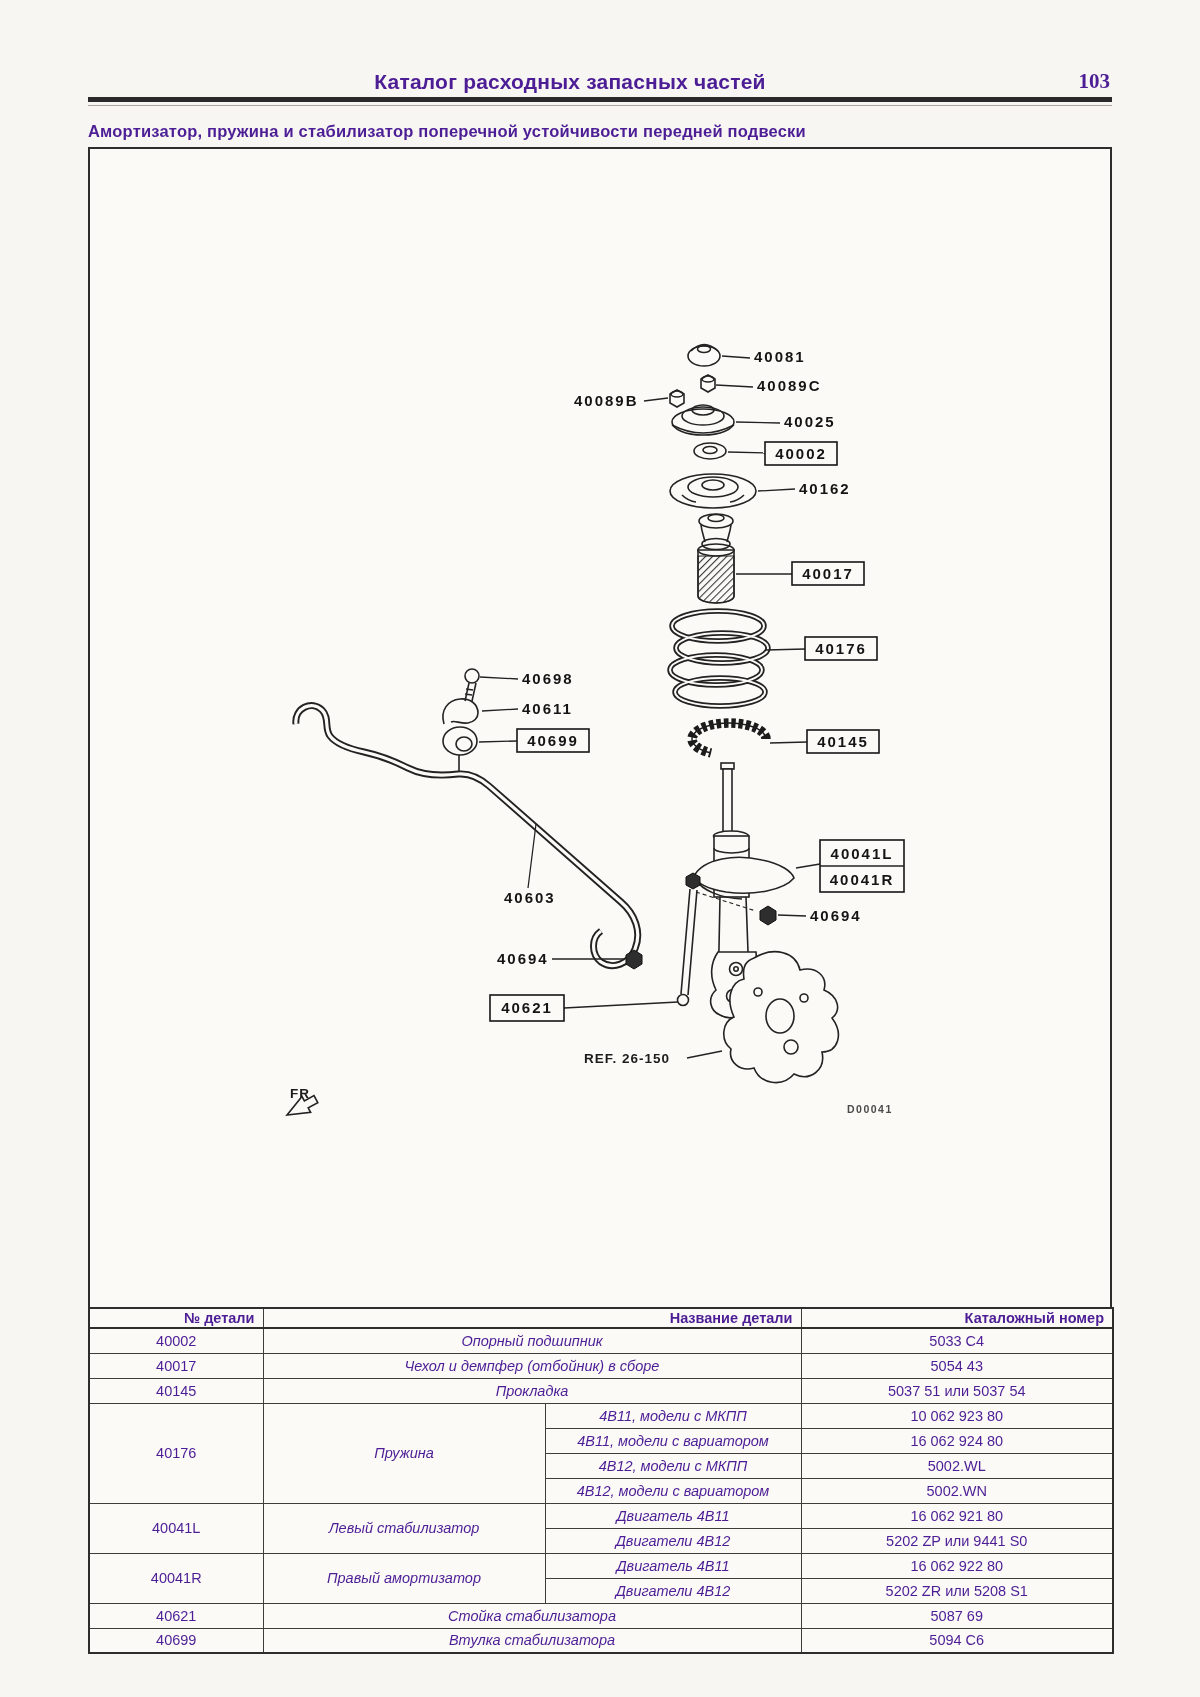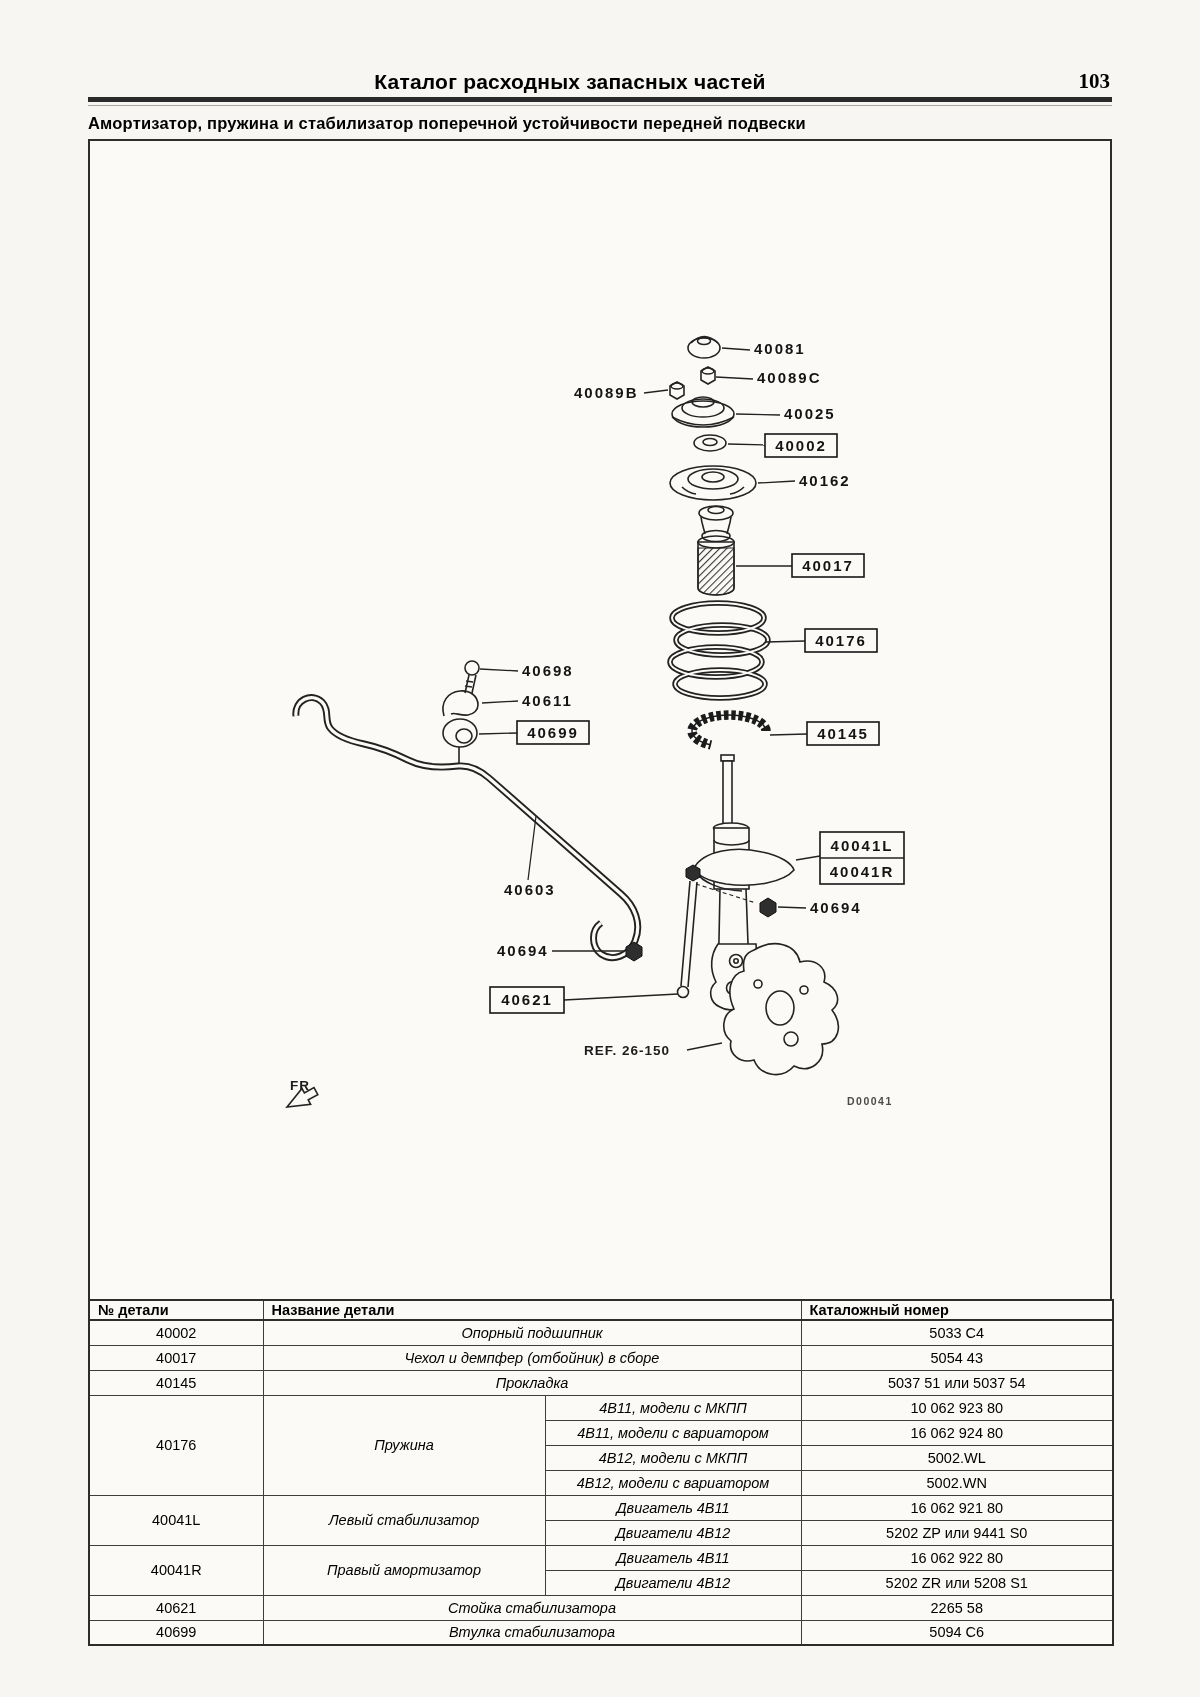--- a/index.html
+++ b/index.html
@@ -1,34 +1,34 @@
 <!DOCTYPE html>
 <html><head>
 <meta charset="utf-8">
 <style>
   html,body{margin:0;padding:0;}
   .page{
     position:relative;
     width:1200px;height:1697px;
     background:#f7f6f3;
     font-family:"Liberation Sans",sans-serif;
-    color:#000000;
+    color:#4c1d95;
     overflow:hidden;
   }
   .content{position:absolute;left:88px;top:0;width:1024px;}
   
   .pagehead{position:relative;height:34px;margin-top:60px;}
   .pagehead .title{
     position:absolute;left:0;right:60px;bottom:0;text-align:center;
     font-size:21px;font-weight:bold;letter-spacing:.2px;
   }
   .pagehead .pagenum{position:absolute;right:2px;bottom:0;font-size:21px;font-weight:bold;font-family:Liberation Serif, serif;}
   .rule-thick{height:5px;background:#2a2a2a;margin-top:3px;}
   .rule-thin{height:1px;background:#a9a6a0;margin-top:3px;}
-  .subtitle{margin-top:8px;font-size:16.5px;font-weight:bold;letter-spacing:.2px;}
+  .subtitle{margin-top:16px;font-size:16.5px;font-weight:bold;letter-spacing:.2px;}
   
   .frame{
     margin-top:6px;height:1160px;box-sizing:border-box;
     border:2px solid #2e2d2b;border-bottom:none;background:#fbfaf7;
   }
   .frame svg{display:block;width:100%;height:100%;}
   
   .lbl{font:bold 15px "Liberation Sans",sans-serif;letter-spacing:2px;fill:#141414;}
   .lbl-mid{text-anchor:middle;}
   .lbl-small{font:bold 13.5px "Liberation Sans",sans-serif;letter-spacing:1px;fill:#1c1c1c;}
@@ -41,21 +41,21 @@
   
   table.parts{
     width:1024px;border-collapse:collapse;table-layout:fixed;
     font-size:14.5px;background:#fbfaf7;
     border:2px solid #2e2d2b;
   }
   .parts th,.parts td{
     border:1.5px solid #3e3d3a;box-sizing:border-box;
     padding:1px 8px;height:25px;overflow:hidden;white-space:nowrap;
   }
-  .parts th{height:16px;font-weight:bold;text-align:left;border-bottom:2px solid #2e2d2b;}
+  .parts th{height:16px;font-weight:bold;text-align:right;border-bottom:2px solid #2e2d2b;}
   .parts td.c{text-align:center;}
   .parts td.l{text-align:center;font-style:italic;}
   .parts tr.sub td{border-top:1px solid #8d8b86;}
 </style>
 </head>
 <body>
 
 <div class="page">
   <div class="content">
 
@@ -331,21 +331,21 @@
           <td class="c">16 062 922 80</td>
         </tr>
         <tr class="sub">
           <td class="l">Двигатели 4B12</td>
           <td class="c">5202 ZR или 5208 S1</td>
         </tr>
 
         <tr>
           <td class="c">40621</td>
           <td class="l" colspan="2">Стойка стабилизатора</td>
-          <td class="c">2265 58</td>
+          <td class="c">5087 69</td>
         </tr>
         <tr>
           <td class="c">40699</td>
           <td class="l" colspan="2">Втулка стабилизатора</td>
           <td class="c">5094 C6</td>
         </tr>
       </tbody>
     </table>
 
   </div>

